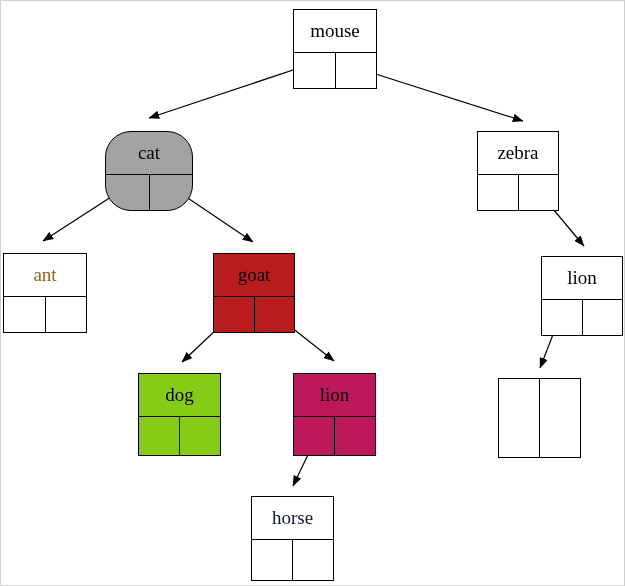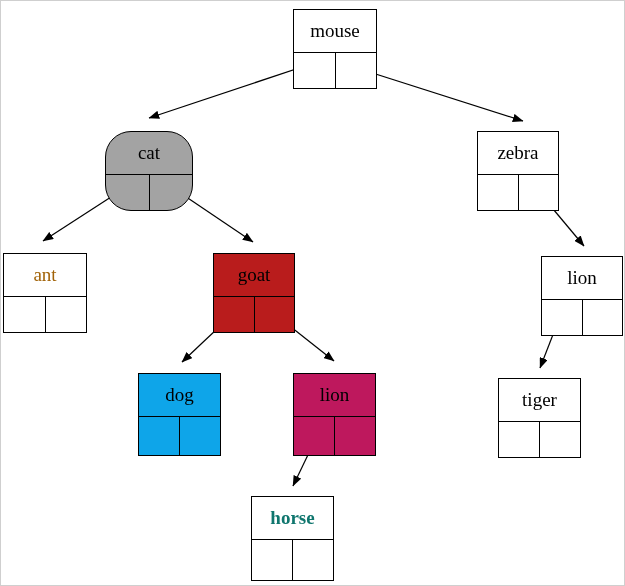--- a/index.html
+++ b/index.html
@@ -125,43 +125,42 @@
           <div class="ptr-cell ptr-right"></div>
         </div>
       </div>
       <div class="node" style="left: 540px; top: 255px; width: 82px; height: 80px; border-color: rgb(0, 0, 0); background: rgb(255, 255, 255);">
         <div class="node-label" style="height: 42px; line-height: 42px; color: rgb(0, 0, 0); border-bottom-color: rgb(0, 0, 0);">lion</div>
         <div class="node-ptrs">
           <div class="ptr-cell ptr-left" style="border-right-color: rgb(0, 0, 0);"></div>
           <div class="ptr-cell ptr-right"></div>
         </div>
       </div>
-      <div class="node" style="left: 137px; top: 372px; width: 83px; height: 83px; border-color: rgb(0, 0, 0); background: #0ea5e9;">
+      <div class="node" style="left: 137px; top: 372px; width: 83px; height: 83px; border-color: rgb(0, 0, 0); background: #84cc16;">
         <div class="node-label" style="height: 42px; line-height: 42px; color: rgb(0, 0, 0); border-bottom-color: rgb(0, 0, 0);">dog</div>
         <div class="node-ptrs">
           <div class="ptr-cell ptr-left" style="border-right-color: rgb(0, 0, 0);"></div>
           <div class="ptr-cell ptr-right"></div>
         </div>
       </div>
       <div class="node" style="left: 292px; top: 372px; width: 83px; height: 83px; border-color: rgb(0, 0, 0); background: #be185d;">
         <div class="node-label" style="height: 42px; line-height: 42px; color: rgb(0, 0, 0); border-bottom-color: rgb(0, 0, 0);">lion</div>
         <div class="node-ptrs">
           <div class="ptr-cell ptr-left" style="border-right-color: rgb(0, 0, 0);"></div>
           <div class="ptr-cell ptr-right"></div>
         </div>
       </div>
       <div class="node" style="left: 497px; top: 377px; width: 83px; height: 80px; border-color: rgb(0, 0, 0); background: rgb(255, 255, 255);">
-        <div class="node-label" style="height: 42px; line-height: 42px; color: rgb(0, 0, 0); border-bottom-color: rgb(0, 0, 0);">tiger</div>
         <div class="node-ptrs">
           <div class="ptr-cell ptr-left" style="border-right-color: rgb(0, 0, 0);"></div>
           <div class="ptr-cell ptr-right"></div>
         </div>
       </div>
       <div class="node" style="left: 250px; top: 495px; width: 83px; height: 85px; border-color: rgb(0, 0, 0); background: rgb(255, 255, 255);">
-        <div class="node-label" style="height: 42px; line-height: 42px; color: #0f766e; border-bottom-color: rgb(0, 0, 0); font-weight: bold;">horse</div>
+        <div class="node-label" style="height: 42px; line-height: 42px; color: #0f172a; border-bottom-color: rgb(0, 0, 0);">horse</div>
         <div class="node-ptrs">
           <div class="ptr-cell ptr-left" style="border-right-color: rgb(0, 0, 0);"></div>
           <div class="ptr-cell ptr-right"></div>
         </div>
       </div>
     </div>
 
 </div>
 
 </body></html>

